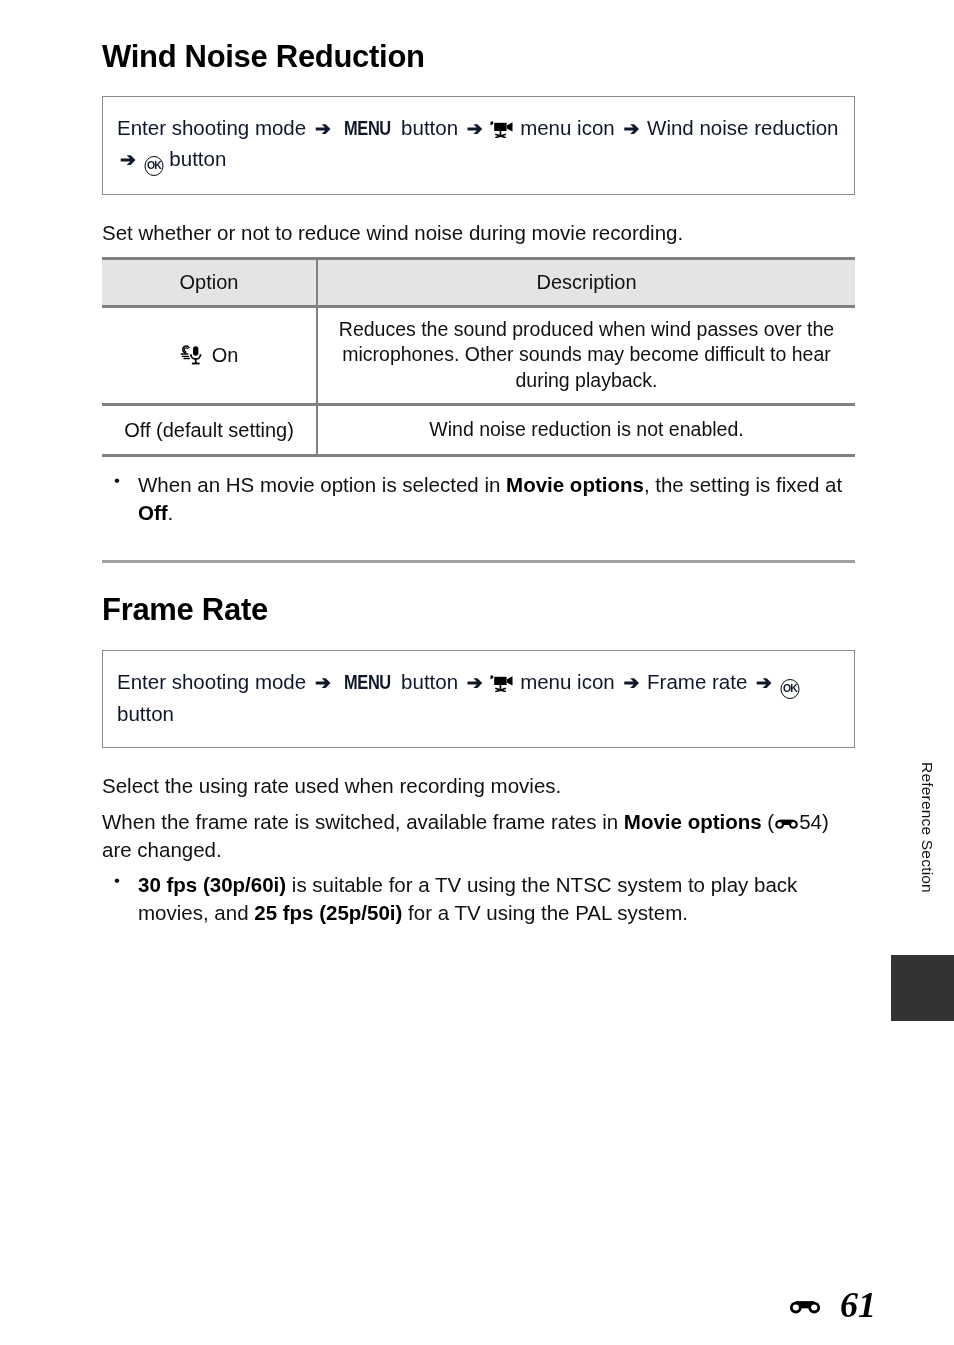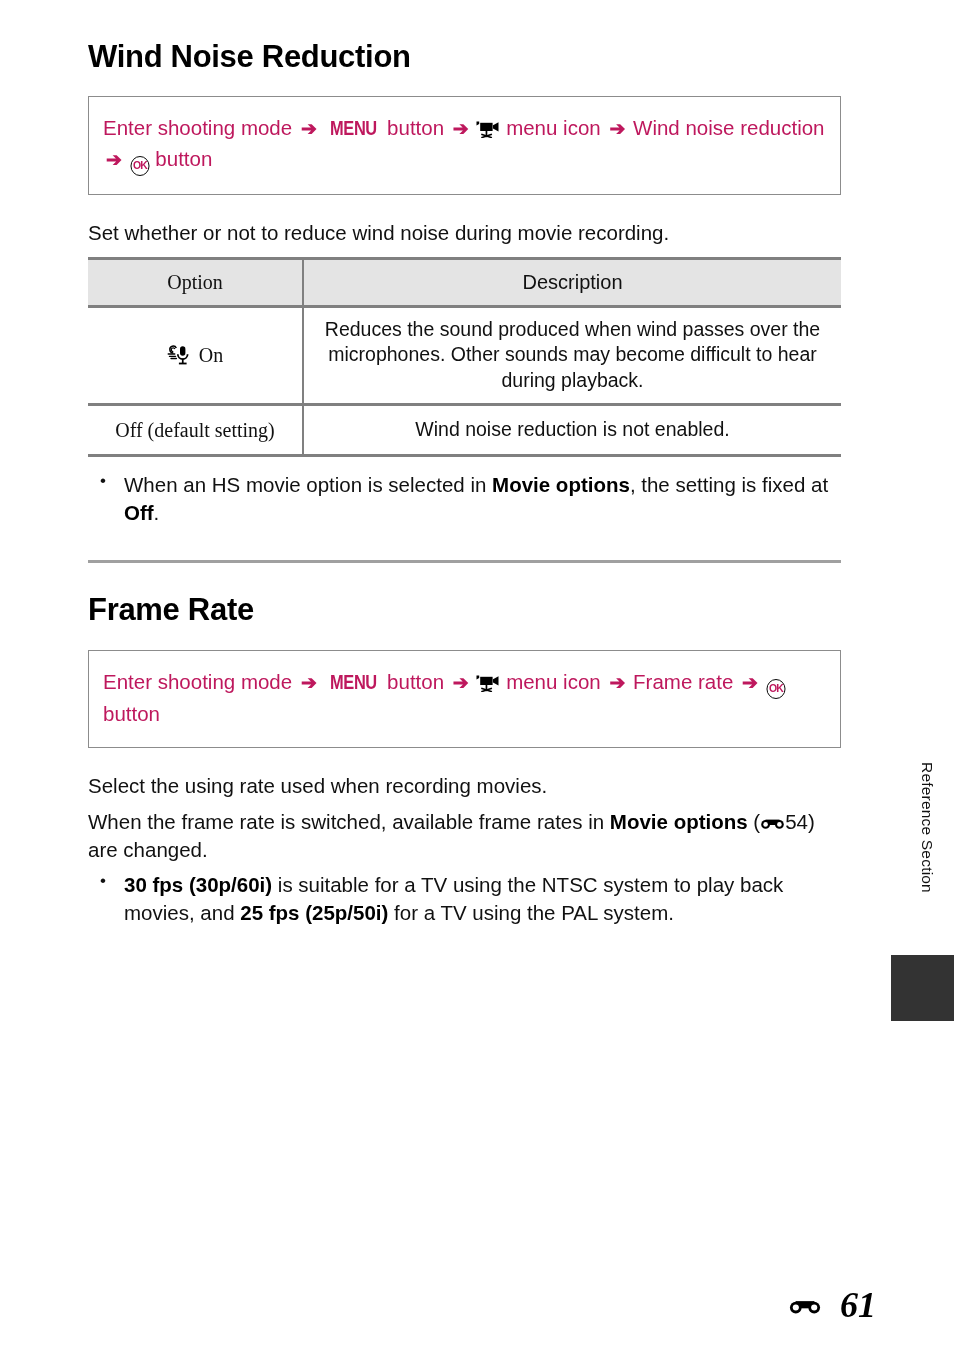--- a/index.html
+++ b/index.html
@@ -16,21 +16,21 @@
 
   .page {
     position: absolute;
     left: 0; top: 0;
     width: 954px;
     height: 1345px;
   }
 
   .content {
     position: absolute;
-    left: 88px;
+    left: 102px;
     top: 40px;
     width: 753px;
   }
 
   
   h1.section-title {
     font-size: 31px;
     font-weight: bold;
     letter-spacing: -0.3px;
     margin: 0 0 22px 0;
@@ -38,21 +38,21 @@
     color: #000;
   }
 
   
   .nav-box {
     border: 1px solid #8c8c8c;
     padding: 16px 14px 18px 14px;
     margin-bottom: 24px;
     line-height: 1.5;
     font-size: 20.5px;
-    color: #be185d;
+    color: #0f172a;
   }
 
   .arrow {
     font-weight: bold;
     font-size: 19px;
     padding: 0 3px;
     letter-spacing: -1px;
   }
 
   
@@ -115,21 +115,21 @@
     color: #111;
   }
   table.opt-table td {
     font-size: 19.5px;
     padding: 9px 18px;
     vertical-align: middle;
     line-height: 1.32;
     border-bottom: 3px solid #808080;
     color: #111;
   }
-  table.opt-table .col-opt { width: 215px; text-align: center; border-right: 2px solid #808080; font-family: Liberation Serif, serif; }
+  table.opt-table .col-opt { width: 215px; text-align: center; border-right: 2px solid #808080; }
   table.opt-table .col-desc { text-align: center; }
   table.opt-table td.col-desc { vertical-align: top; }
   table.opt-table td.col-opt { font-size: 20px; }
   table.opt-table tr.row-off td { padding-top: 11px; padding-bottom: 11px; }
 
   
   .windmic-icon {
     display: inline-block;
     width: 28px; height: 22px;
     vertical-align: -4px;

